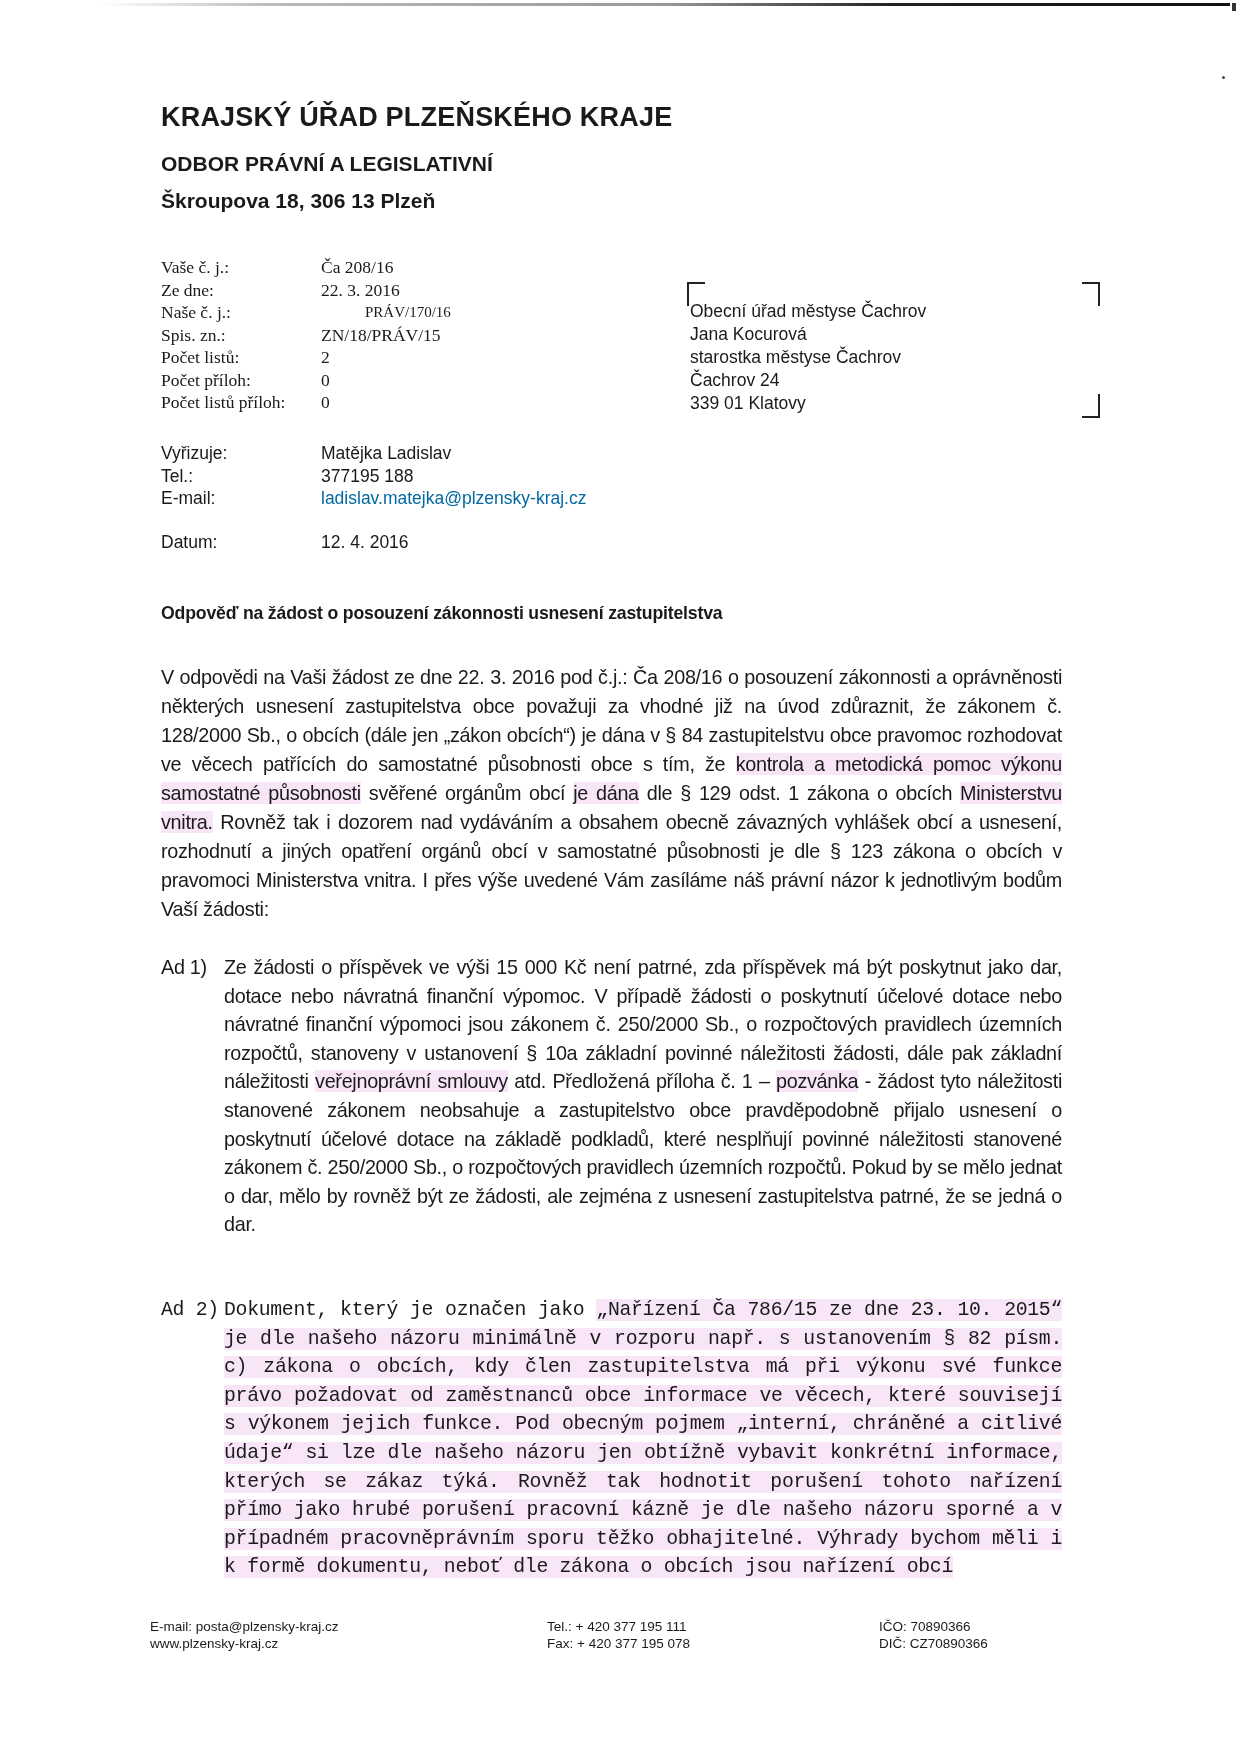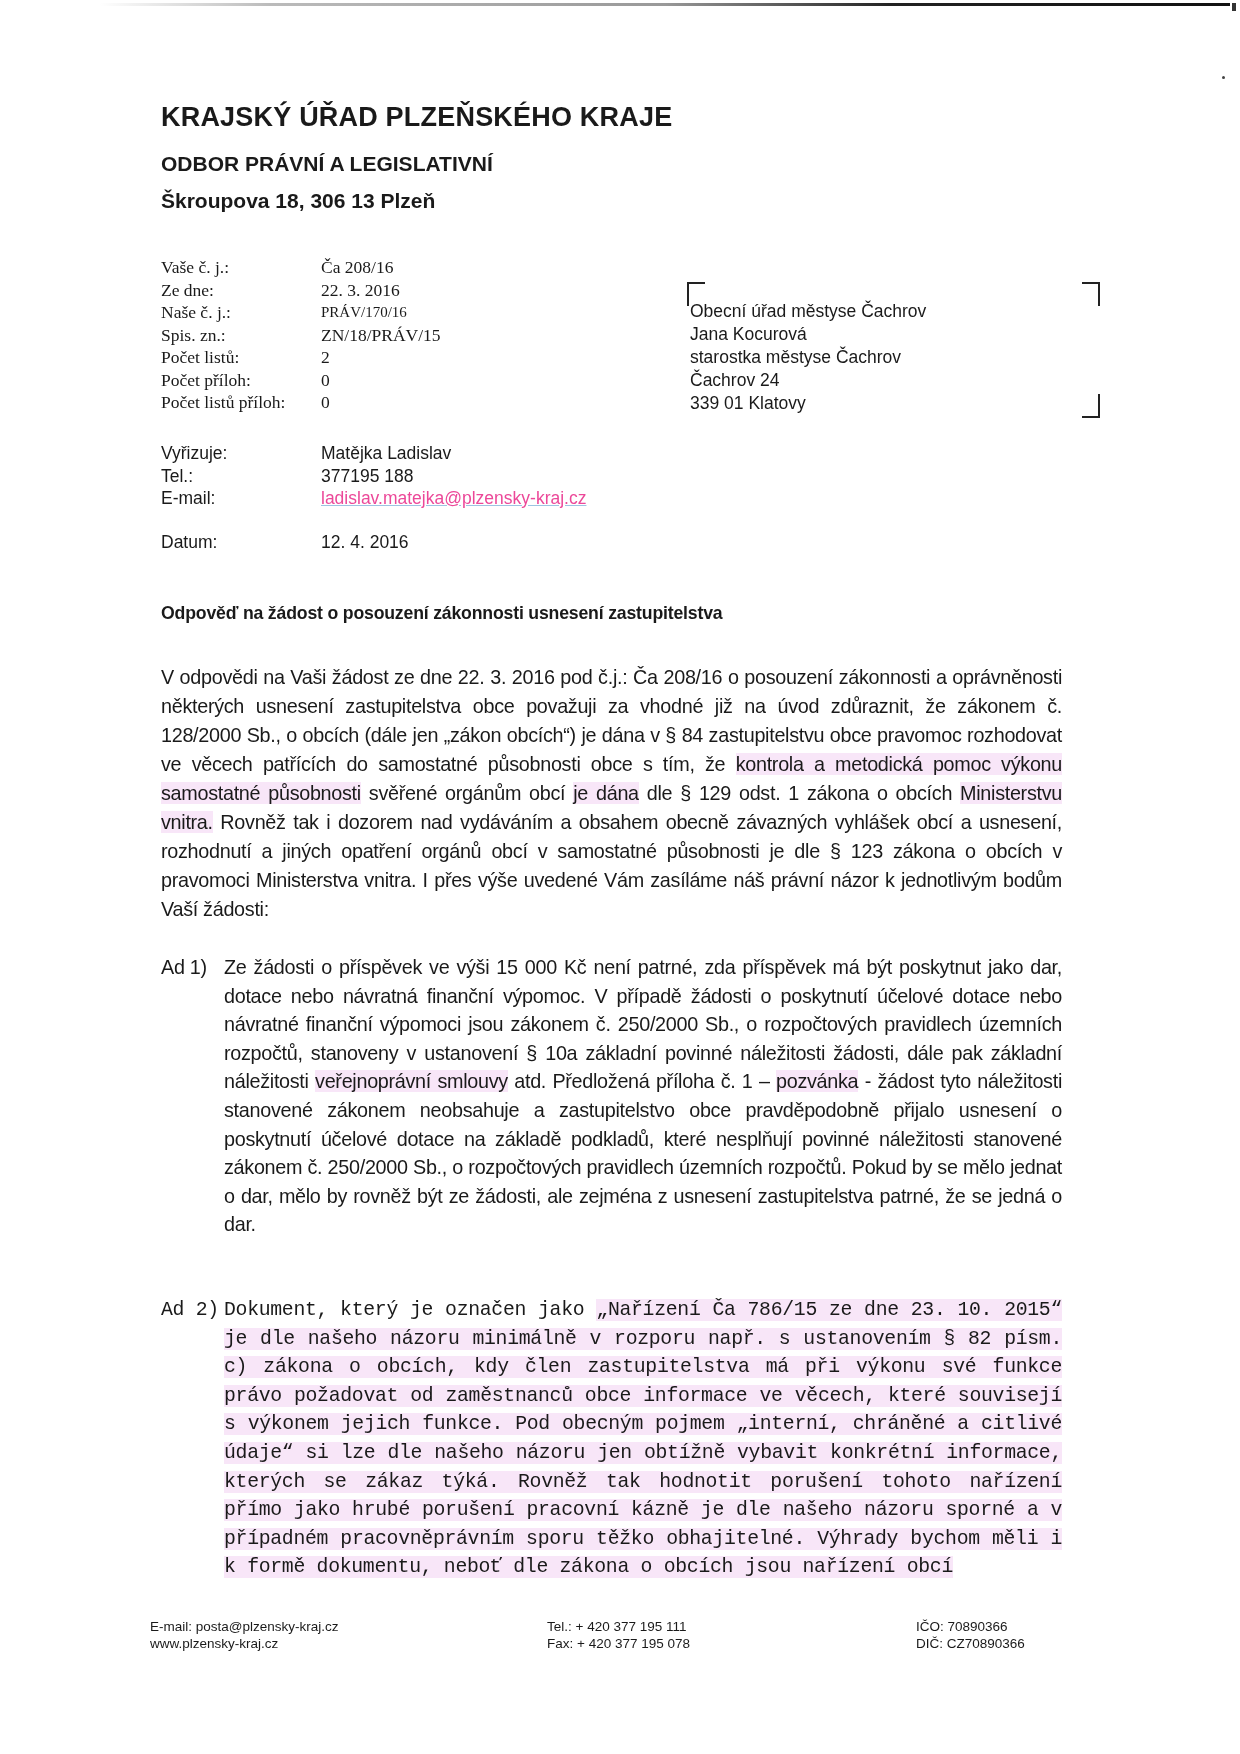--- a/index.html
+++ b/index.html
@@ -15,25 +15,25 @@
   .scan-dot { position: absolute; left: 1222px; top: 76px; width: 3px; height: 3px; background: #444; border-radius: 50%; }
 
   .hdr { position: absolute; left: 161px; top: 102px; }
   .hdr .org { font-size: 27px; font-weight: bold; letter-spacing: 0.2px; line-height: 30px; }
   .hdr .dept { font-size: 21px; font-weight: bold; line-height: 24px; margin-top: 20px; }
   .hdr .addr { font-size: 21px; font-weight: bold; line-height: 24px; margin-top: 13px; }
 
   .meta { position: absolute; left: 161px; font-size: 17.5px; line-height: 22.5px; }
   .meta .row { display: flex; }
   .meta .k { width: 160px; }
-  .meta .v.small { font-size: 15px; }
+  .meta .v.small { font-size: 15px; margin-left: 44px; }
   .meta-a { top: 256px; font-family: Liberation Serif, serif; }
   .meta-b { top: 442px; }
   .meta-c { top: 531px; }
-  .meta .link { color: #ec4899; text-decoration: underline; text-decoration-color: #9cc4e2; }
+  .meta .link { color: #0369a1; text-decoration-color: #9cc4e2; }
 
   .addr-box { position: absolute; left: 690px; top: 286px; width: 400px; height: 130px; }
   .corner { position: absolute; width: 16px; height: 16px; border-color: #222; border-style: solid; border-width: 0; }
   .c-tl { left: -3px; top: -4px; border-top-width: 2px; border-left-width: 2px; height: 22px; }
   .c-tr { right: -10px; top: -4px; border-top-width: 2px; border-right-width: 2px; height: 22px; }
   .c-br { right: -10px; bottom: -2px; border-bottom-width: 2px; border-right-width: 2px; height: 22px; }
   .addr-lines { font-size: 17.5px; line-height: 23px; position: absolute; left: 0; top: 14px; }
 
   .subject {
     position: absolute; left: 161px; top: 602px; font-size: 19px; font-weight: bold;
@@ -47,21 +47,21 @@
   .hl { background: rgba(240, 200, 240, 0.45); }
 
   .ad { position: absolute; left: 161px; width: 901px; font-size: 19.8px; line-height: 28.6px; display: flex; letter-spacing: -0.3px; }
   .ad .lbl { width: 63px; flex: none; white-space: nowrap; }
   .ad .txt { flex: 1; text-align: justify; }
   .ad1 { top: 953px; }
   .ad2 { top: 1296px; font-family: Liberation Mono, monospace; }
 
   .footer { position: absolute; top: 1618px; left: 150px; width: 910px; font-size: 13.5px; line-height: 17px; }
   .footer .col { position: absolute; top: 0; }
-  .f1 { left: 0; } .f2 { left: 397px; } .f3 { left: 766px; }
+  .f1 { left: 0; } .f2 { left: 397px; } .f3 { left: 729px; }
 </style>
 </head>
 <body>
 
 <div class="scan-top"></div>
 <div class="scan-right-mark"></div>
 <div class="scan-dot"></div>
 
 <div class="hdr">
   <div class="org">KRAJSKÝ ÚŘAD PLZEŇSKÉHO KRAJE</div>

